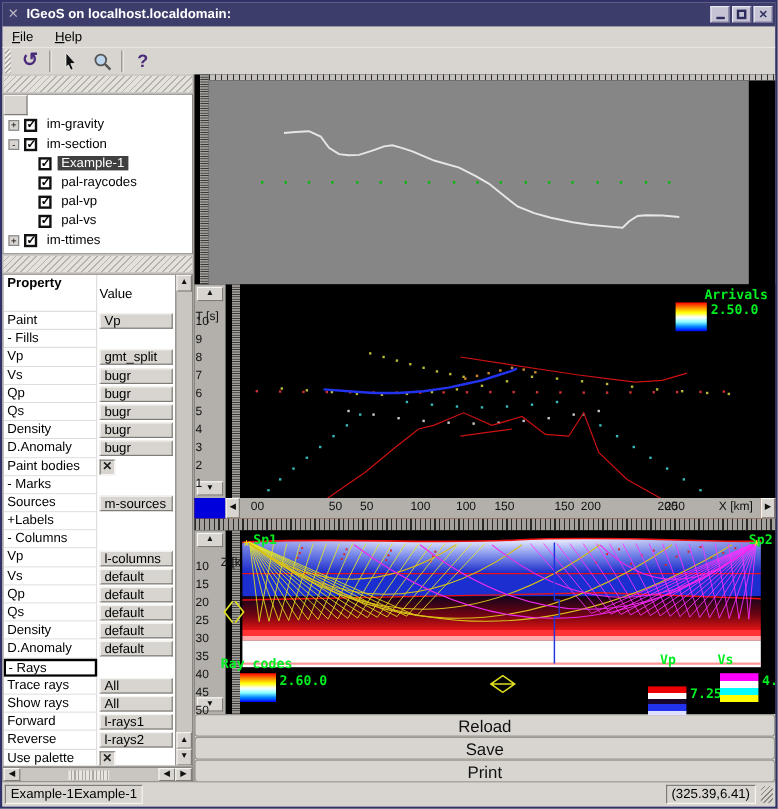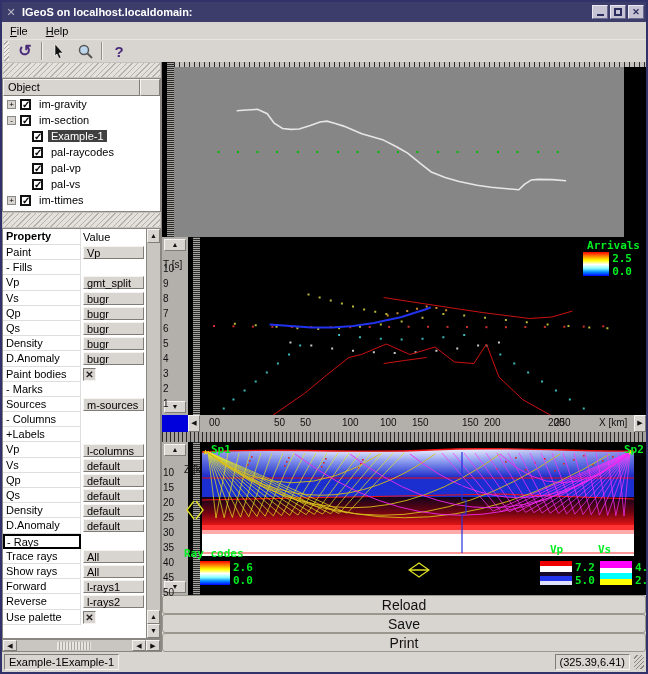--- a/index.html
+++ b/index.html
@@ -41,21 +41,21 @@
   .tree-item .indent { width:14px; flex:none; }
   .expander { width:9px; height:9px; flex:none; border:1px solid #888; background:#d8d5d0; font-size:8px; line-height:7px; text-align:center; margin-right:4px; color:#000; }
   .noexp { width:11px; flex:none; }
   .cbx { width:11px; height:11px; flex:none; background:#fff; border:2px solid #111; margin-right:5px; color:#000; font-size:10px; line-height:8px; font-weight:bold; text-align:center; }
   .tree-label { padding:0 3px; white-space:nowrap; }
   .tree-label.selected { background:#404040; color:#fff; }
 
   
   #proptable { height:411px; flex:none; background:#fff; border:1px solid #8a8782; display:flex; overflow:hidden; position:relative; }
   #pt-cols { flex:1; overflow:hidden; }
-  #pt-header { display:flex; height:16px; }
+  #pt-header { display:flex; height:31px; }
   #pt-body .row { display:flex; height:15.2px; }
   .pcell { width:78px; flex:none; padding:1px 3px; border-right:1px solid #dedede; border-bottom:1px solid #dedede; background:#fff; overflow:hidden; white-space:nowrap; }
   .pcell.focused { border:2px solid #000; padding:0 2px; }
   .vcell { flex:1; padding:0 2px; overflow:hidden; display:flex; align-items:center; }
   .vbtn { background:#d8d5d0; border:1px solid; border-color:#f6f4f0 #7f7c78 #7f7c78 #f6f4f0; width:100%; height:13px; padding:0 3px; font-size:11px; line-height:12px; white-space:nowrap; }
   .vcheck { width:13px; height:13px; background:#d8d5d0; border:1px solid; border-color:#7f7c78 #f6f4f0 #f6f4f0 #7f7c78; text-align:center; font-size:10px; line-height:11px; font-weight:bold; color:#222; }
   #pt-vscroll { width:14px; flex:none; background:#c9c6c1; border-left:1px solid #8a8782; display:flex; flex-direction:column; }
   .sc-btn { height:14px; width:100%; background:#d8d5d0; border:1px solid; border-color:#f6f4f0 #7f7c78 #7f7c78 #f6f4f0; font-size:7px; line-height:11px; text-align:center; color:#111; flex:none; }
   #pt-vscroll .track { flex:1; }
   #table-hscroll { height:13px; flex:none; background:#c9c6c1; border:1px solid #8a8782; display:flex; }
@@ -82,21 +82,21 @@
   #xblue { width:26px; flex:none; background:#0000dd; }
   .xarrow { width:12px; flex:none; background:#d8d5d0; border:1px solid; border-color:#f6f4f0 #7f7c78 #7f7c78 #f6f4f0; font-size:7px; line-height:14px; text-align:center; color:#111; }
   #xtrack { flex:1; position:relative; background:#b3b0ab; }
   .xlabel { position:absolute; top:2px; font-size:10px; color:#111; white-space:nowrap; }
   #xruler { height:10px; flex:none; background:#a5a29d; background-image:repeating-linear-gradient(90deg,#2a2a2a 0 1px,transparent 1px 4px); }
 
   
   .green { color:#00ee22; font-family:"DejaVu Sans Mono", monospace; font-weight:bold; font-size:11px; }
   .legend { position:absolute; display:flex; gap:3px; align-items:center; }
   .cbar { border:0; }
-  .cvals { display:flex; flex-direction:column; justify-content:space-between; height:100%; }
+  .cvals { display:flex; flex-direction:row; justify-content:center; height:100%; }
 
   
   #action-buttons { flex:none; background:#d8d5d0; padding:0; }
   .act-btn { display:block; width:100%; height:19px; background:#d8d5d0; border:1px solid #9a978f; border-radius:3px; font-size:14px; font-family:"Liberation Sans", sans-serif; text-align:center; color:#111; }
 
   
   #statusbar { height:20px; flex:none; display:flex; align-items:center; padding:1px 2px; gap:4px; background:#d8d5d0; }
   .status-box { border:1px solid; border-color:#7f7c78 #f6f4f0 #f6f4f0 #7f7c78; height:16px; padding:1px 4px; font-size:11px; white-space:nowrap; }
   #status-left { min-width:108px; }
   #status-spacer { flex:1; }
@@ -147,21 +147,20 @@
       </span>
   </div>
 
   <div id="main">
 
     <div id="left">
       <div class="hatch"></div>
 
       <div id="tree">
         <div id="tree-header">
-          <span class="th-cell th-obj">Object</span>
           <span class="th-cell th-end"></span>
         </div>
         <div id="tree-body">
             <div class="tree-item">
               <span class="expander">+</span>
               <span class="cbx">✓</span>
               <span class="tree-label">im-gravity</span>
             </div>
             <div class="tree-item">
               <span class="expander">-</span>
@@ -265,25 +264,25 @@
                 <span class="pcell">- Marks</span>
                 <span class="vcell"></span>
               </div>
               <div class="row">
                 <span class="pcell">Sources</span>
                 <span class="vcell">
                   <span class="vbtn">m-sources</span>
                 </span>
               </div>
               <div class="row">
+                <span class="pcell">+Labels</span>
+                <span class="vcell"></span>
+              </div>
+              <div class="row">
                 <span class="pcell">- Columns</span>
-                <span class="vcell"></span>
-              </div>
-              <div class="row">
-                <span class="pcell">+Labels</span>
                 <span class="vcell"></span>
               </div>
               <div class="row">
                 <span class="pcell">Vp</span>
                 <span class="vcell">
                   <span class="vbtn">l-columns</span>
                 </span>
               </div>
               <div class="row">
                 <span class="pcell">Vs</span>
@@ -722,21 +721,21 @@
               <path d="M11,1 L21,8 L11,15 L1,8 Z M1,8 L21,8" fill="none" stroke="#dddd22" stroke-width="1.3"></path>
             </svg>
         </div>
 
         <div class="legend" style="left:388px; top:101px;">
           <span class="green">Vp</span>
         </div>
         <div class="legend" style="left:436px; top:101px;">
           <span class="green">Vs</span>
         </div>
-        <div class="legend" style="left:378px; top:119px; height:24px;">
+        <div class="legend" style="left:378px; top:130px; height:24px;">
           <span class="cbar" id="bar-vp" style="width: 32px; height: 24px; display: inline-block; background: linear-gradient(rgb(238, 0, 0) 0px, rgb(238, 0, 0) 22%, rgb(255, 255, 255) 22%, rgb(255, 255, 255) 44%, rgb(24, 8, 48) 44%, rgb(24, 8, 48) 62%, rgb(34, 51, 238) 62%, rgb(34, 51, 238) 84%, rgb(221, 224, 255) 84%, rgb(221, 224, 255) 100%);"></span>
           <span class="cvals">
             <span class="green">7.2</span>
             <span class="green">5.0</span>
           </span>
         </div>
         <div class="legend" style="left:438px; top:119px; height:24px;">
           <span class="cbar" id="bar-vs" style="width: 32px; height: 24px; display: inline-block; background: linear-gradient(rgb(255, 0, 255) 0px, rgb(255, 0, 255) 28%, rgb(255, 255, 255) 28%, rgb(255, 255, 255) 50%, rgb(0, 255, 255) 50%, rgb(0, 255, 255) 76%, rgb(255, 255, 0) 76%, rgb(255, 255, 0) 100%);"></span>
           <span class="cvals">
             <span class="green">4.2</span>

